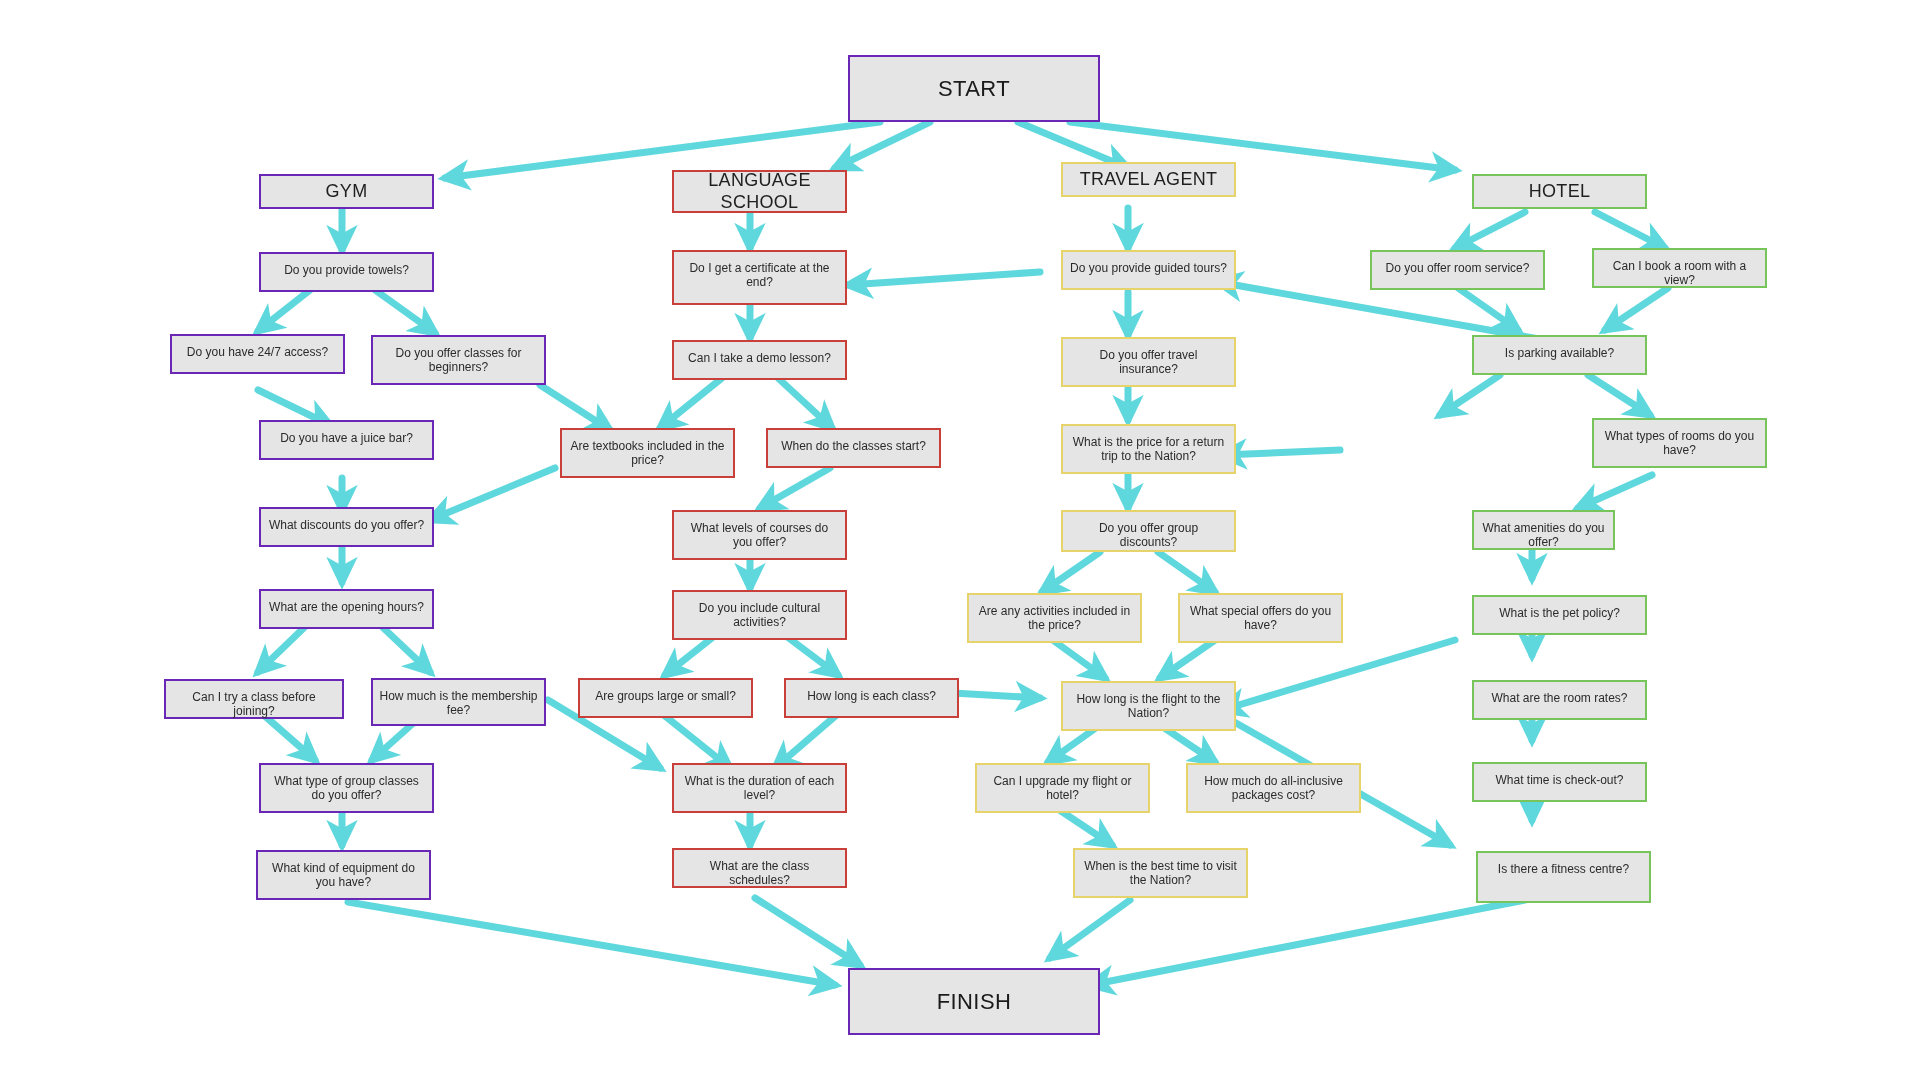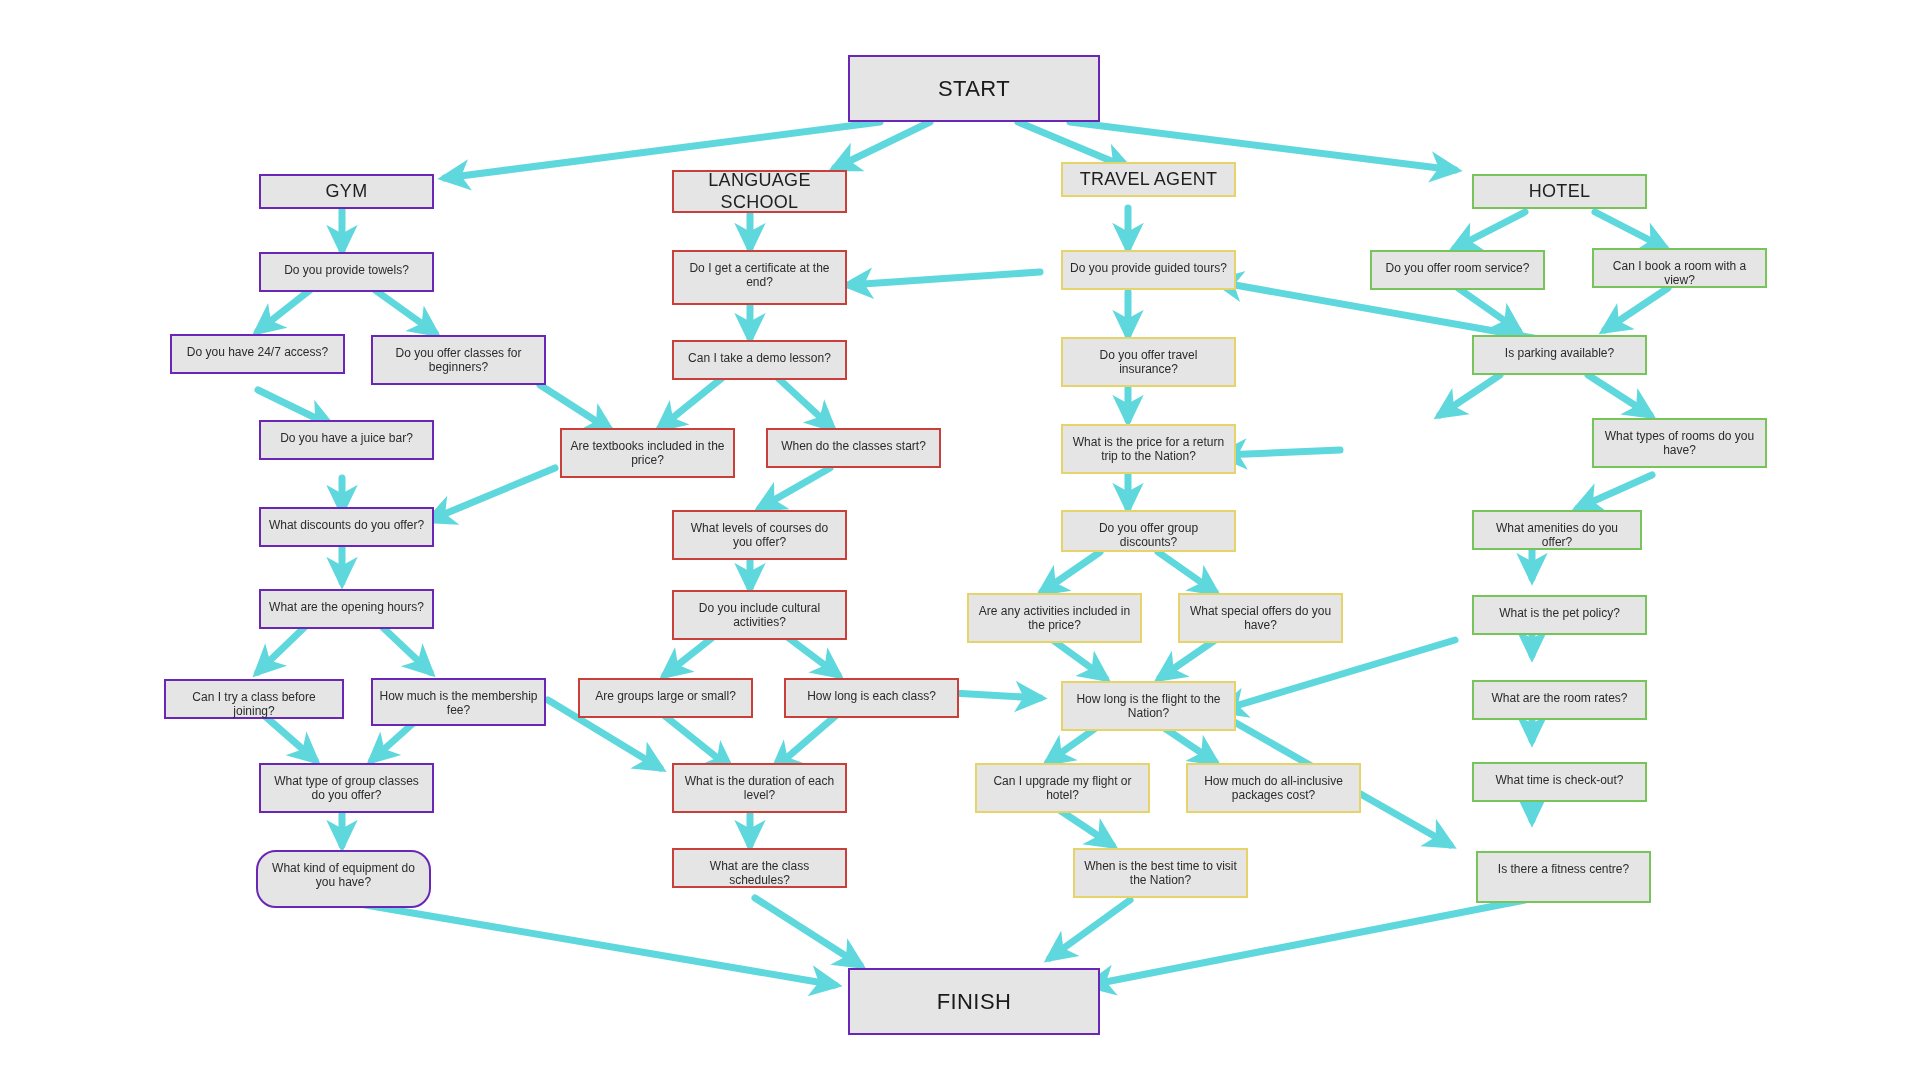--- a/index.html
+++ b/index.html
@@ -200,21 +200,21 @@
   </div>
 
   <div class="node q" style="left:371px; top:678px; width:175px; height:48px; border-color:#6a26b5;">
     <span class="label">How much is the membership fee?</span>
   </div>
 
   <div class="node q" style="left:259px; top:763px; width:175px; height:50px; border-color:#6a26b5;">
     <span class="label">What type of group classes do you offer?</span>
   </div>
 
-  <div class="node q" style="left:256px; top:850px; width:175px; height:58px; border-color:#6a26b5;border-radius:20px;">
+  <div class="node q" style="left:256px; top:850px; width:175px; height:50px; border-color:#6a26b5;">
     <span class="label">What kind of equipment do you have?</span>
   </div>
 
   <div class="node header" style="left:672px; top:170px; width:175px; height:43px; border-color:#c9403a;">
     <span class="label">LANGUAGE SCHOOL</span>
   </div>
 
   <div class="node q" style="left:672px; top:250px; width:175px; height:55px; border-color:#c9403a;">
     <span class="label">Do I get a certificate at the end?</span>
   </div>
@@ -313,21 +313,21 @@
 
   <div class="node q" style="left:1472px; top:335px; width:175px; height:40px; border-color:#77c45a;">
     <span class="label">Is parking available?</span>
   </div>
 
 
   <div class="node q" style="left:1592px; top:418px; width:175px; height:50px; border-color:#77c45a;">
     <span class="label">What types of rooms do you have?</span>
   </div>
 
-  <div class="node q" style="left:1472px; top:510px; width:170px; height:40px; border-color:#77c45a;">
+  <div class="node q" style="left:1472px; top:510px; width:143px; height:40px; border-color:#77c45a;">
     <span class="label">What amenities do you offer?</span>
   </div>
 
   <div class="node q" style="left:1472px; top:595px; width:175px; height:40px; border-color:#77c45a;">
     <span class="label">What is the pet policy?</span>
   </div>
 
   <div class="node q" style="left:1472px; top:680px; width:175px; height:40px; border-color:#77c45a;">
     <span class="label">What are the room rates?</span>
   </div>

